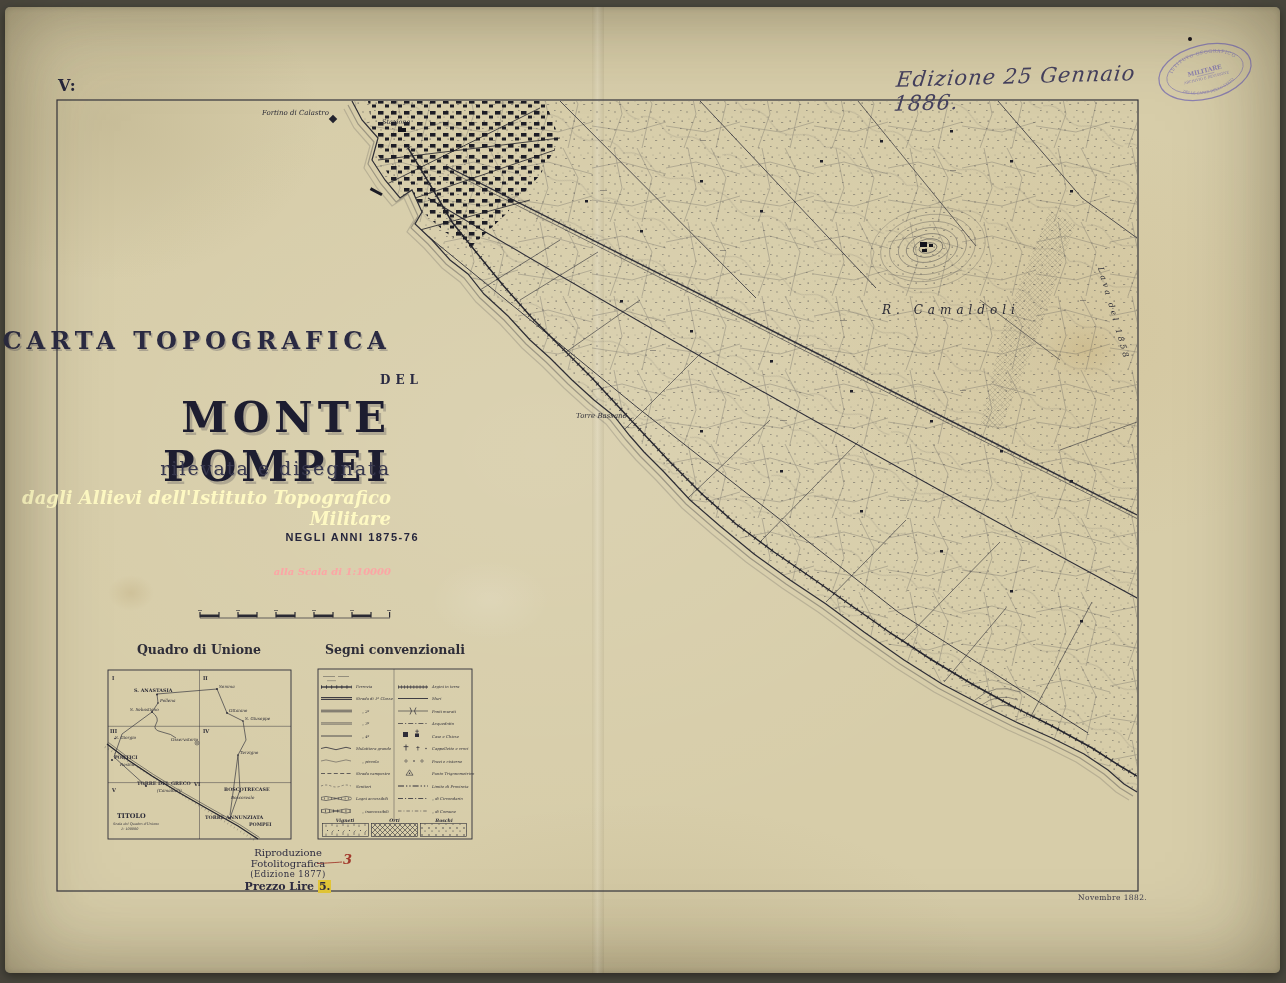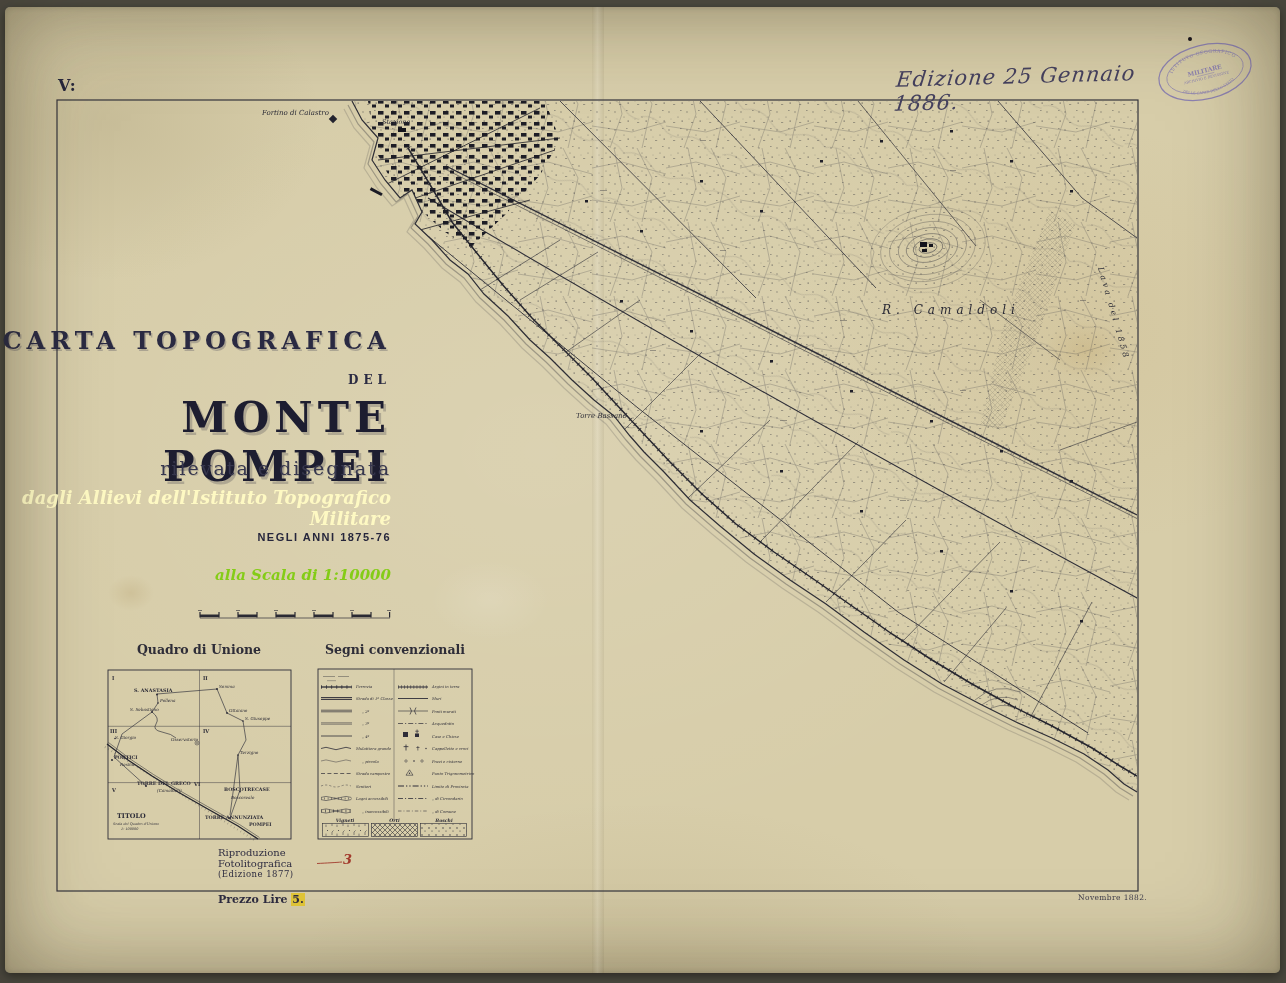--- a/index.html
+++ b/index.html
@@ -18,32 +18,32 @@
   .stain{position:absolute;border-radius:50%;pointer-events:none;}
   #art{position:absolute;left:0;top:0;width:1286px;height:983px;}
   .txt{position:absolute;color:#26263c;}
   #sheet-no{left:58px;top:76px;font-size:16px;font-weight:bold;letter-spacing:1px;}
   #edition{left:895px;top:64px;width:270px;font-size:21px;font-style:italic;letter-spacing:1px;
            color:#45415e;transform:rotate(-1.6deg) skewX(-8deg);}
   #titleblock{left:95px;top:0;width:390px;text-align:center;}
   .tb{position:absolute;left:1px;width:390px;text-align:right;}
   #tb-kind{top:326px;font-size:24px;font-weight:bold;letter-spacing:5px;color:#2a2a42;
            text-shadow:1.5px 1.5px 0 rgba(40,40,66,.25);}
-  #tb-del{top:373px;font-size:12px;font-weight:bold;letter-spacing:5px;color:#2a2a42;}
+  #tb-del{top:373px;font-size:12px;font-weight:bold;letter-spacing:5px;color:#2a2a42;margin-left:32px;}
   #tb-title{top:393px;font-size:42px;font-weight:bold;letter-spacing:5px;color:#1d1d30;
             text-shadow:2.5px 2.5px 0 rgba(29,29,48,.22);}
   #tb-sub1{top:457px;font-size:19px;letter-spacing:2px;color:#37374e;text-shadow:1px 1px 0 rgba(55,55,78,.2);}
   #tb-sub2{top:487px;font-size:18px;font-weight:bold;font-style:italic;color:#fef9c3;}
   #tb-years{top:531px;font-size:11px;font-weight:bold;letter-spacing:1.5px;color:#26263c;
-            font-family:"Liberation Sans",sans-serif;}
-  #tb-scale{top:566px;font-size:15px;font-weight:bold;font-style:italic;color:#84cc16;}
-  #imprint{left:218px;top:847px;width:140px;color:#2e2c40;}
+            font-family:"Liberation Sans",sans-serif;padding-left:28px;}
+  #tb-scale{top:566px;font-size:10px;font-weight:bold;font-style:italic;color:#fca5a5;}
+  #imprint{left:218px;top:847px;width:140px;text-align:center;color:#2e2c40;}
   #imp1{font-size:10px;}
   #imp2{font-size:8.5px;letter-spacing:.5px;}
-  #imp3{font-size:11px;font-weight:bold;margin-top:14px;}
+  #imp3{font-size:11px;font-weight:bold;margin-top:1px;}
   .hl{background:#e2c637;padding:0 1px;}
   #red3{left:343px;top:852px;font-size:13px;font-weight:bold;font-style:italic;color:#a23a2c;}
   #printnote{left:1078px;top:893px;font-size:7.5px;color:#3c3a4a;letter-spacing:.4px;text-align:center;}
   
   text{fill:#2e2d38;font-family:"DejaVu Serif",serif;}
   .ital{font-style:italic;}
   .bold{font-weight:bold;}
   .boxtitle{font-size:12.5px;font-weight:bold;}
   .ll{font-size:3.8px;font-style:italic;}
   .qn{font-size:5px;font-weight:bold;}

